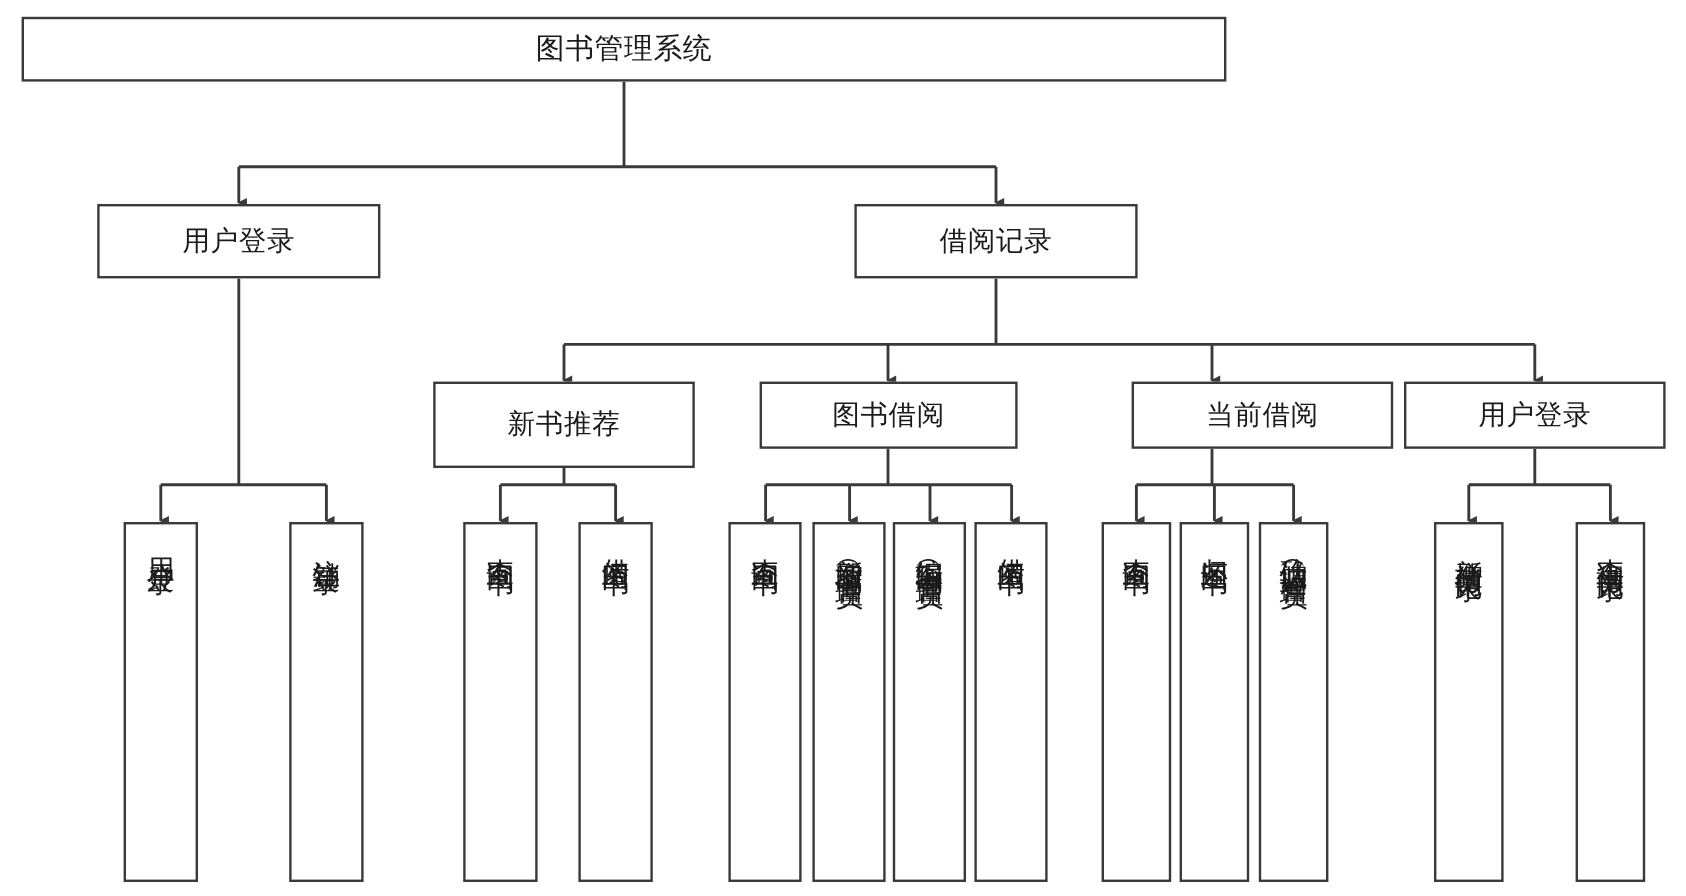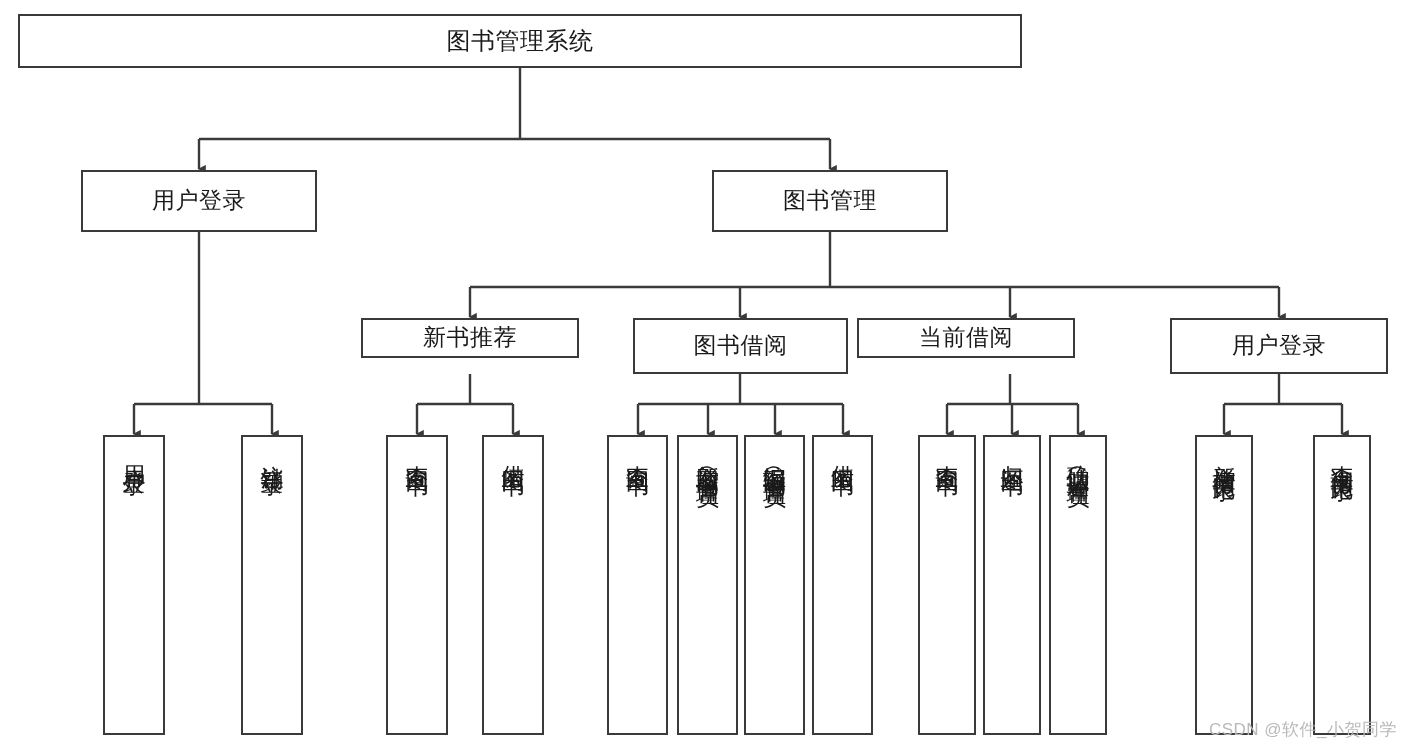--- a/index.html
+++ b/index.html
@@ -114,29 +114,29 @@
       </g>
   </svg>
   <div id="nodes">
       <div class="node horizontal root" style="left: 18px; top: 14px; width: 1004px; height: 54px;">
         <span class="lbl">图书管理系统</span>
       </div>
       <div class="node horizontal" style="left: 81px; top: 170px; width: 236px; height: 62px;">
         <span class="lbl">用户登录</span>
       </div>
       <div class="node horizontal" style="left: 712px; top: 170px; width: 236px; height: 62px;">
-        <span class="lbl">图书管理</span>
+        <span class="lbl">借阅记录</span>
       </div>
-      <div class="node horizontal" style="left: 361px; top: 318px; width: 218px; height: 40px;">
+      <div class="node horizontal" style="left: 361px; top: 318px; width: 218px; height: 72px;">
         <span class="lbl">新书推荐</span>
       </div>
       <div class="node horizontal" style="left: 633px; top: 318px; width: 215px; height: 56px;">
         <span class="lbl">图书借阅</span>
       </div>
-      <div class="node horizontal" style="left: 857px; top: 318px; width: 218px; height: 40px;">
+      <div class="node horizontal" style="left: 943px; top: 318px; width: 218px; height: 56px;">
         <span class="lbl">当前借阅</span>
       </div>
       <div class="node horizontal" style="left: 1170px; top: 318px; width: 218px; height: 56px;">
         <span class="lbl">用户登录</span>
       </div>
       <div class="node vertical" style="left: 103px; top: 435px; width: 62px; height: 300px;">
         <span class="lbl">用户登录</span>
       </div>
       <div class="node vertical" style="left: 241px; top: 435px; width: 62px; height: 300px;">
         <span class="lbl">注销登录</span>
@@ -168,14 +168,13 @@
       <div class="node vertical" style="left: 1049px; top: 435px; width: 58px; height: 300px;">
         <span class="lbl">确认归还（管理员）</span>
       </div>
       <div class="node vertical" style="left: 1195px; top: 435px; width: 58px; height: 300px;">
         <span class="lbl">新增借阅记录</span>
       </div>
       <div class="node vertical" style="left: 1313px; top: 435px; width: 58px; height: 300px;">
         <span class="lbl">查询借阅记录</span>
       </div>
     </div>
-  <div id="watermark">CSDN @软件_小贺同学</div>
 </div>
 
 </body></html>

